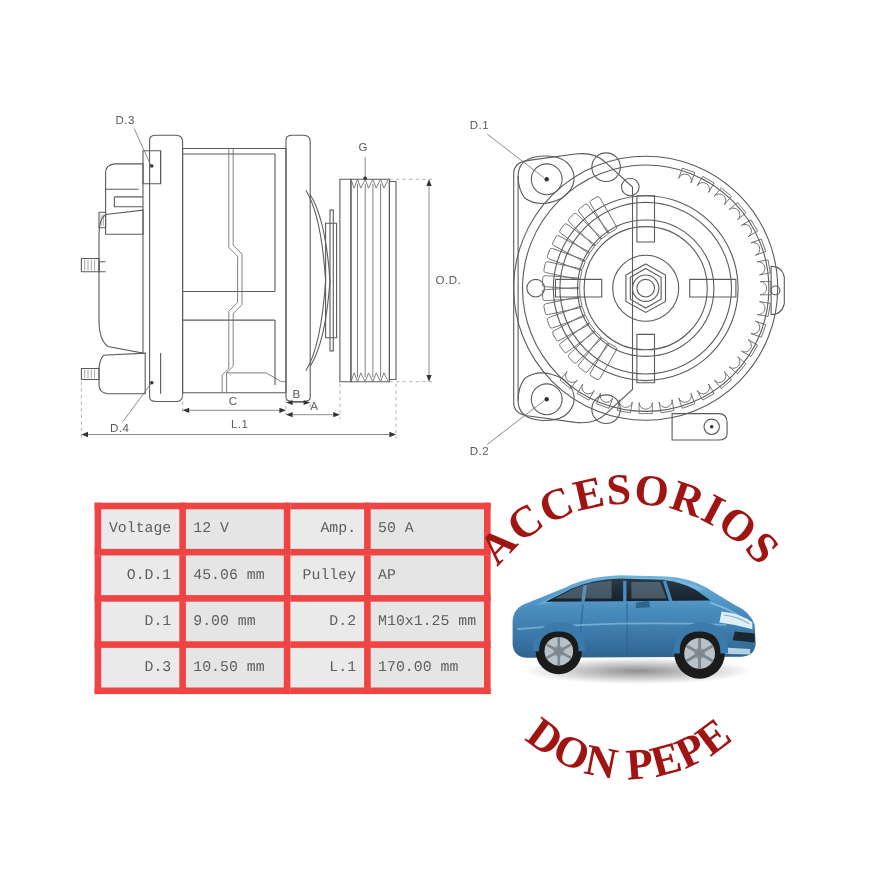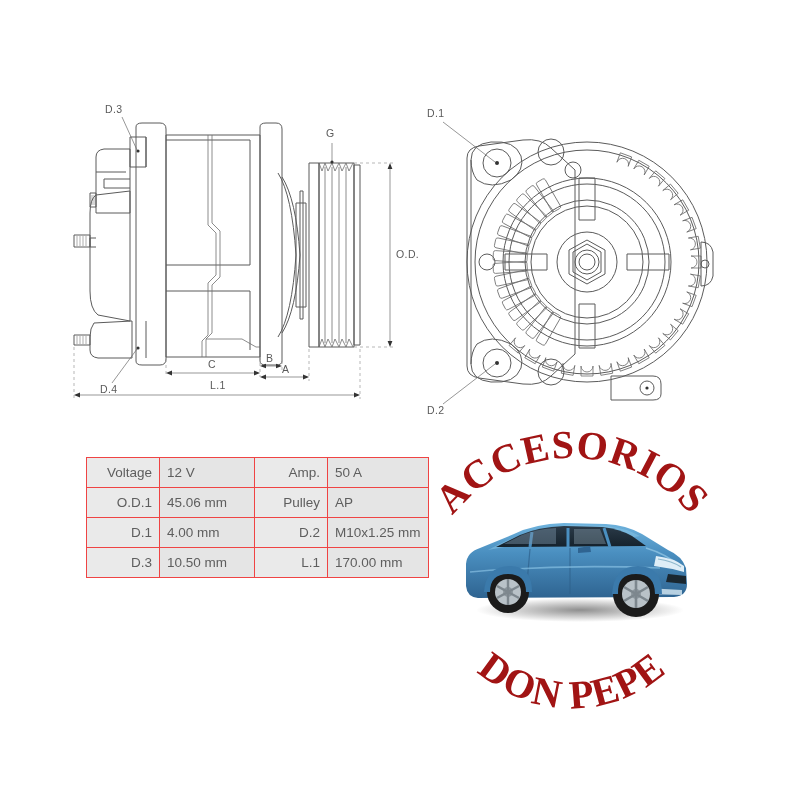--- a/index.html
+++ b/index.html
@@ -53,26 +53,26 @@
   
   .spec-table {
     position: absolute;
     left: 86px;
     top: 457px;
     border-collapse: collapse;
     table-layout: fixed;
     background: #ffffff;
   }
   .spec-table td {
-    border: 1px solid #ef4444;
-    height: 30px;
+    border: 6px solid #ef4444;
+    height: 42px;
     padding: 0 7px;
     font-size: 13.5px;
     color: #5e5e5e;
-    font-family: Liberation Sans, sans-serif;
+    font-family: Liberation Mono, monospace;
     white-space: nowrap;
     box-sizing: border-box;
   }
   .spec-table td.k {
     background: #eaeaea;
     text-align: right;
     width: 73px;
   }
   .spec-table td.v {
     background: #e5e5e5;
@@ -400,21 +400,21 @@
       <td class="v">50 A</td>
     </tr>
     <tr>
       <td class="k">O.D.1</td>
       <td class="v">45.06 mm</td>
       <td class="k">Pulley</td>
       <td class="v">AP</td>
     </tr>
     <tr>
       <td class="k">D.1</td>
-      <td class="v">4.00 mm</td>
+      <td class="v">9.00 mm</td>
       <td class="k">D.2</td>
       <td class="v">M10x1.25 mm</td>
     </tr>
     <tr>
       <td class="k">D.3</td>
       <td class="v">10.50 mm</td>
       <td class="k">L.1</td>
       <td class="v">170.00 mm</td>
     </tr>
   </tbody>

